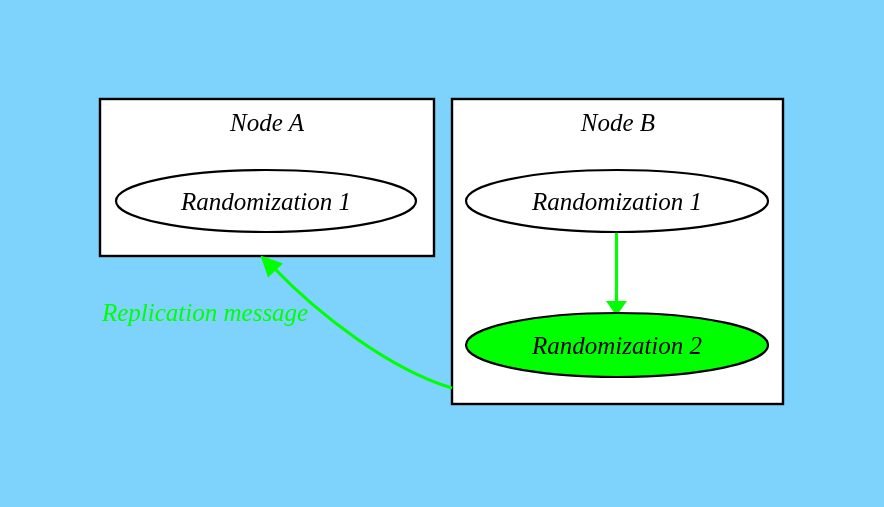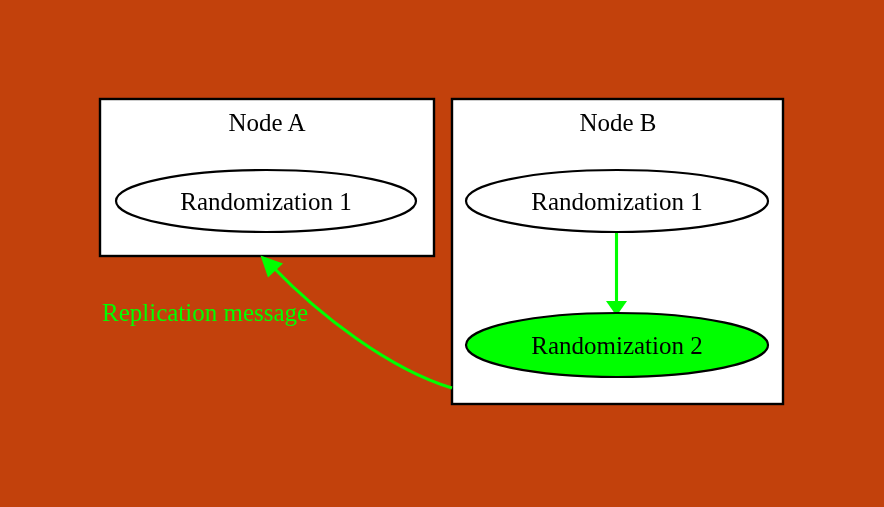--- a/index.html
+++ b/index.html
@@ -10,21 +10,22 @@
   body {
     width: 884px;
     height: 507px;
     overflow: hidden;
     font-family: "Liberation Serif", "DejaVu Serif", serif;
   }
   #canvas {
     position: relative;
     width: 884px;
     height: 507px;
-    background: #c2410c;
+    background: #7dd3fc;
+    font-style: italic;
   }
   #diagram-svg {
     position: absolute;
     left: 0;
     top: 0;
     width: 884px;
     height: 507px;
   }
   .node-box {
     fill: #ffffff;

